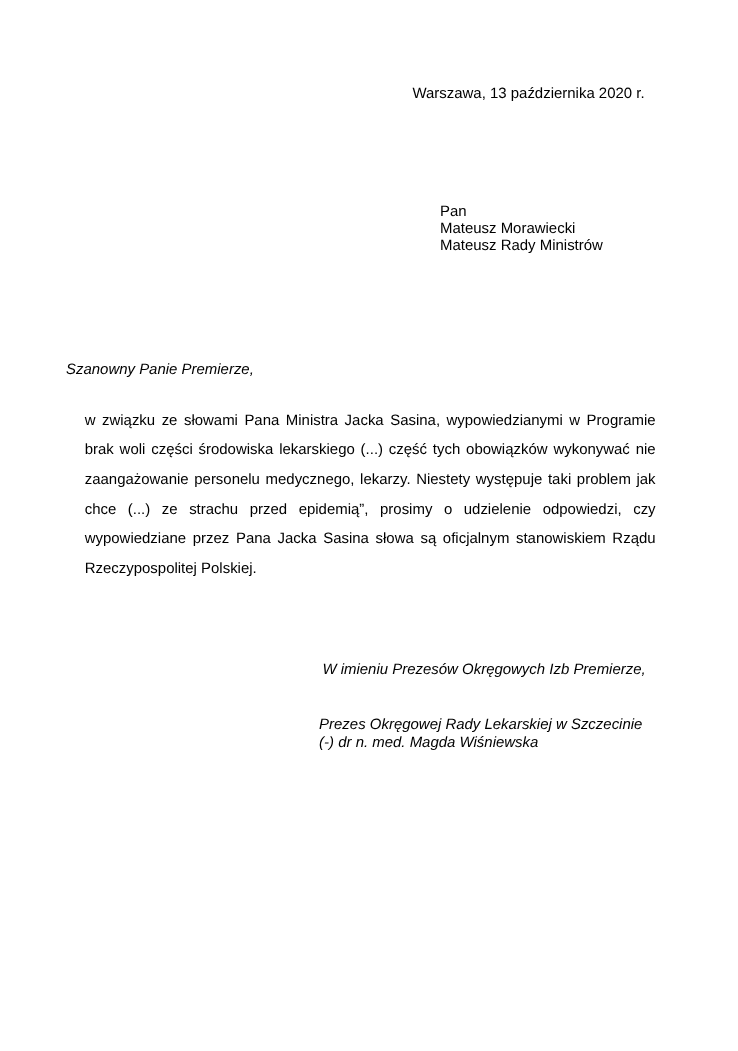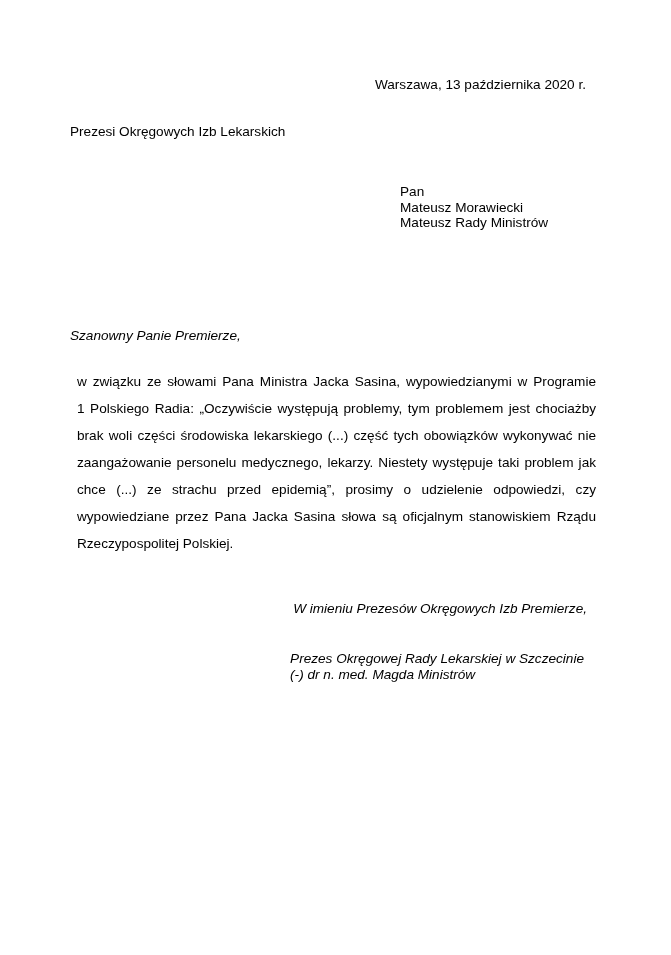--- a/index.html
+++ b/index.html
@@ -33,21 +33,21 @@
     position: absolute;
     top: 184px;
     left: 400px;
     line-height: 15.5px;
   }
   .bold { font-weight: normal; }
   .italic { font-style: italic; }
   .greeting {
     position: absolute;
     top: 328px;
-    left: 70px;
+    left: 60px;
     white-space: nowrap;
   }
   .body-paragraph {
     position: absolute;
     top: 368px;
     left: 77px;
     width: 519px;
   }
   .body-line {
     line-height: 27px;
@@ -77,40 +77,38 @@
     white-space: nowrap;
   }
 </style>
 </head>
 <body>
 
 <div class="page">
 
   <div class="dateline">Warszawa, 13 października 2020 r.</div>
 
-  <div class="sender-line">Prezesi Okręgowych Izb Lekarskich</div>
 
   <div class="recipient-block">
     <div class="bold">Pan</div>
     <div class="bold">Mateusz Morawiecki</div>
     <div>Mateusz Rady Ministrów</div>
   </div>
 
   <div class="greeting italic">Szanowny Panie Premierze,</div>
 
   <div class="body-paragraph">
     <div class="body-line">w związku ze słowami Pana Ministra Jacka Sasina, wypowiedzianymi w Programie</div>
-    <div class="body-line">1 Polskiego Radia: „Oczywiście występują problemy, tym problemem jest chociażby</div>
     <div class="body-line">brak woli części środowiska lekarskiego (...) część tych obowiązków wykonywać nie</div>
     <div class="body-line">zaangażowanie personelu medycznego, lekarzy. Niestety występuje taki problem jak</div>
     <div class="body-line">chce (...) ze strachu przed epidemią”, prosimy o udzielenie odpowiedzi, czy</div>
     <div class="body-line">wypowiedziane przez Pana Jacka Sasina słowa są oficjalnym stanowiskiem Rządu</div>
     <div class="body-line">Rzeczypospolitej Polskiej.</div>
   </div>
 
   <div class="closing-line italic">W imieniu Prezesów Okręgowych Izb Premierze,</div>
 
   <div class="signature-block italic">
     <div>Prezes Okręgowej Rady Lekarskiej w Szczecinie</div>
-    <div>(-) dr n. med. Magda Ministrów</div>
+    <div>(-) dr n. med. Magda Wiśniewska</div>
   </div>
 
 </div>
 
 </body></html>

